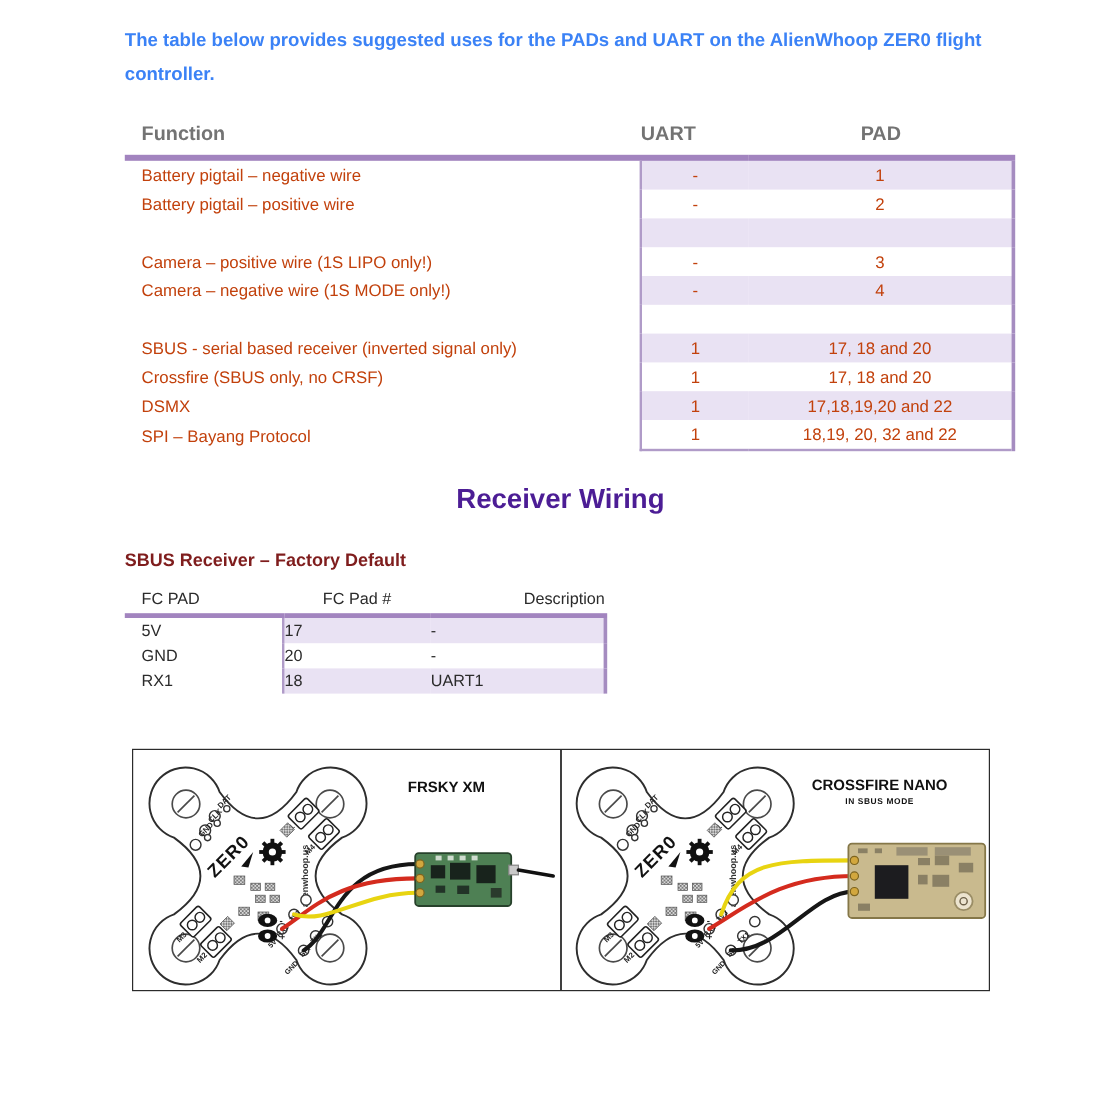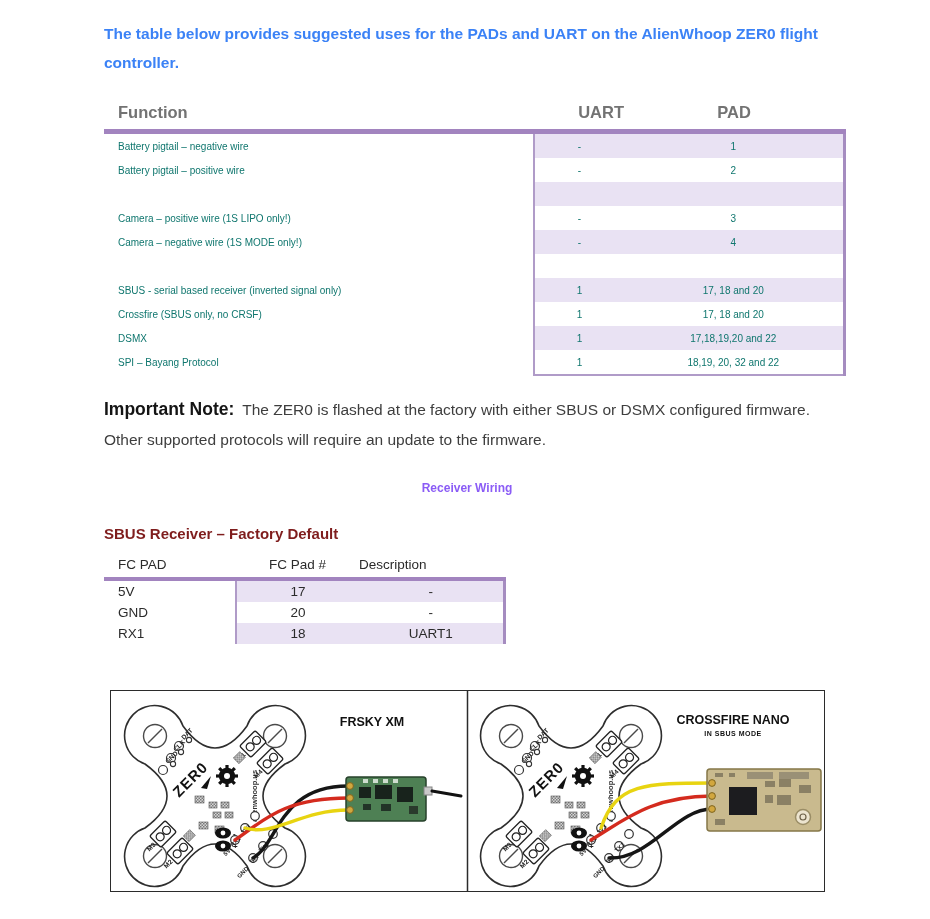--- a/index.html
+++ b/index.html
@@ -8,46 +8,46 @@
 
   .header-bar{height:30px;background:#9e7eb9;border-bottom:2px solid #8a6ba3;display:flex;align-items:center;}
   .header-bar span{color:#f5f0fa;font-size:13.5px;font-weight:700;letter-spacing:.4px;padding-left:8px;}
 
   .intro{font-size:15.5px;line-height:29px;margin:5px 0 0 0;color:#3b82f6;font-weight:bold;}
 
   table{border-collapse:collapse;table-layout:fixed;}
   .fn-table{width:726px;margin-top:26px;}
   .fn-table th{border-bottom:5px solid #a284bf;font-size:16.5px;color:#737373;padding:0 0 7px 0;}
   .fn-table th.c-fn{text-align:left;padding-left:14px;width:416px;}
-  .fn-table th.c-uart{width:90px;text-align:right;margin-top:32px;}
+  .fn-table th.c-uart{width:90px;text-align:left;margin-top:32px;}
   .fn-table th.c-pad{width:220px;text-align:center;}
-  .fn-table td{height:24px;font-size:10px;color:#0f766e;padding:0;white-space:nowrap;}
+  .fn-table td{height:24px;font-size:14px;color:#c2410c;padding:0;white-space:nowrap;}
   .fn-table td.c-fn{padding-left:14px;}
   .fn-table td.c-uart,.fn-table td.c-pad{text-align:center;}
   .fn-table tbody tr:nth-child(odd) .c-uart,
   .fn-table tbody tr:nth-child(odd) .c-pad{background:#e9e2f3;}
   .fn-table td.c-uart{border-left:2px solid #b09bc8;}
   .fn-table td.c-pad{border-right:3px solid #a58cc0;}
   .fn-table tbody tr:last-child td.c-uart,
   .fn-table tbody tr:last-child td.c-pad{border-bottom:2px solid #b09bc8;}
 
   .note{margin:18px 0 0 0;font-size:15.5px;line-height:30px;color:#3e3e3e;}
   .note .note-label{font-size:17.5px;font-weight:700;color:#141414;margin-right:8px;}
 
-  .rw-title{margin:26px 0 0 0;text-align:center;font-size:12px;font-weight:700;color:#8b5cf6;}
+  .rw-title{margin:26px 0 0 0;text-align:center;font-size:23px;font-weight:700;color:#4c1d95;}
   .sbus-title{margin:30px 0 0 0;font-size:15px;font-weight:700;color:#7f1d1d;}
 
   .sbus-table{width:386px;margin-top:15px;}
   .sbus-table th{font-weight:400;font-size:13.5px;color:#2b2b2b;border-bottom:4px solid #a284bf;padding:0 0 5px 0;}
   .sbus-table th.s-fc{text-align:left;padding-left:14px;width:118px;}
   .sbus-table th.s-num{width:123px;text-align:center;}
-  .sbus-table th.s-desc{width:145px;text-align:left;}
+  .sbus-table th.s-desc{width:145px;text-align:right;}
   .sbus-table td{height:21px;font-size:13.5px;color:#2b2b2b;padding:0;}
   .sbus-table td.s-fc{padding-left:14px;}
-  .sbus-table td.s-num,.sbus-table td.s-desc{text-align:center;}
+  .sbus-table td.s-num,.sbus-table td.s-desc{text-align:left;}
   .sbus-table tbody tr:nth-child(odd) .s-num,
   .sbus-table tbody tr:nth-child(odd) .s-desc{background:#e9e2f3;}
   .sbus-table td.s-num{border-left:2px solid #b09bc8;}
   .sbus-table td.s-desc{border-right:3px solid #a58cc0;}
 
   .diagram{width:713px;height:200px;border:1.5px solid #2b2b2b;margin:46px 0 0 6px;background:#fff;}
   svg text{font-family:"Liberation Sans",sans-serif;}
 </style>
 </head>
 <body>
@@ -112,21 +112,20 @@
           <td class="c-pad">17,18,19,20 and 22</td>
         </tr>
       <tr>
           <td class="c-fn">SPI – Bayang Protocol</td>
           <td class="c-uart">1</td>
           <td class="c-pad">18,19, 20, 32 and 22</td>
         </tr>
     </tbody>
   </table>
 
-  <p class="note"><span class="note-label">Important Note:</span><span>The ZER0 is flashed at the factory with either SBUS or DSMX configured firmware. Other supported protocols will require an update to the firmware.</span></p>
 
   <h2 class="rw-title">Receiver Wiring</h2>
 
   <h3 class="sbus-title">SBUS Receiver – Factory Default</h3>
 
   <table class="sbus-table">
     <thead>
       <tr>
         <th class="s-fc">FC PAD</th>
         <th class="s-num">FC Pad #</th>

